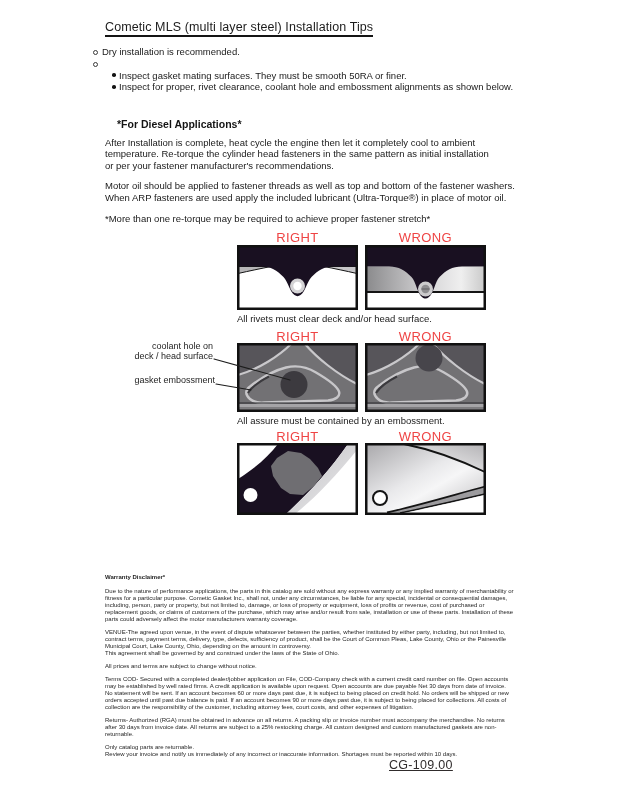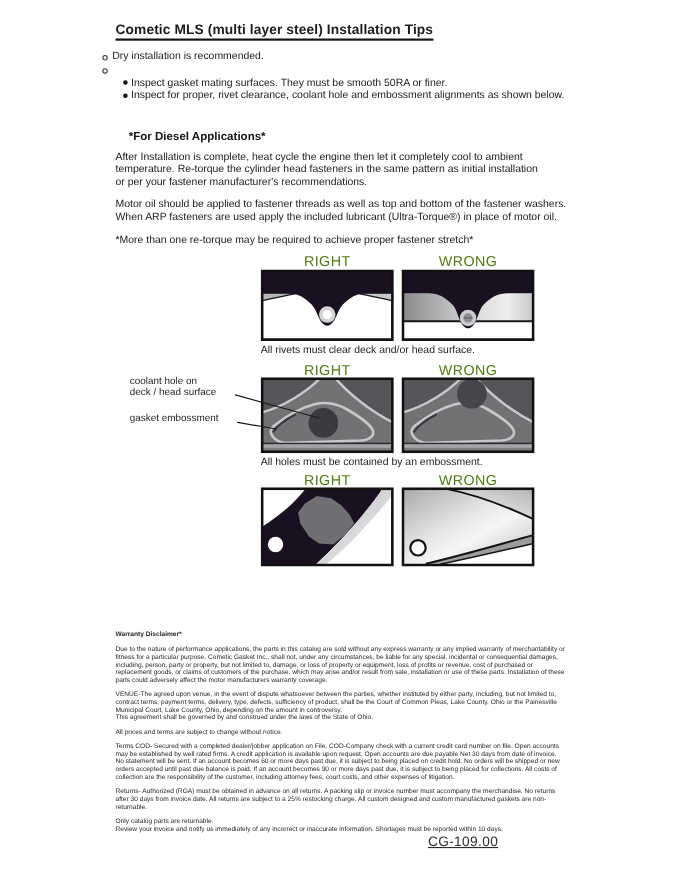--- a/index.html
+++ b/index.html
@@ -1,43 +1,43 @@
 <!DOCTYPE html>
 <html><head>
 <meta charset="utf-8">
 <style>
   html,body{margin:0;padding:0;background:#fff;}
   .page{position:relative;width:618px;height:800px;background:#ffffff;overflow:hidden;
         font-family:"Liberation Sans",sans-serif;color:#1c1c1c;}
 
   
-  .title{position:absolute;left:105px;top:20px;font-size:12.5px;font-weight:bold;
+  .title{position:absolute;left:105px;top:20px;font-size:12.5px;font-weight:normal;
          letter-spacing:.1px;border-bottom:2px solid #141414;padding-bottom:1px;}
 
   
   .bullets{position:absolute;left:93px;top:46px;width:440px;}
   .bullet{display:flex;align-items:flex-start;font-size:9.5px;line-height:11.8px;height:11.8px;color:#202020;}
   .bullet.lvl2{margin-left:19px;}
   .m1{flex:none;width:3px;height:3px;border:1px solid #3a3a3a;border-radius:50%;background:#fff;margin:3.8px 4px 0 0;}
   .m2{flex:none;width:3.6px;height:3.6px;border-radius:50%;background:#141414;margin:3.8px 3.5px 0 0;}
 
   
   .diesel{position:absolute;left:105px;top:119px;width:425px;font-size:9.5px;line-height:11.6px;color:#202020;}
   .diesel h2{font-size:10.5px;font-weight:bold;margin:0 0 6px 12px;color:#141414;}
   .diesel p{margin:0 0 9px 0;white-space:pre-line;}
   .diesel .note{margin:0;}
 
   
   .diagrams{position:absolute;left:118px;top:228px;width:372px;height:316px;}
-  .dlabel{position:absolute;width:121px;text-align:center;font-size:13px;letter-spacing:.4px;color:#4d7c0f;}
+  .dlabel{position:absolute;width:121px;text-align:center;font-size:13px;letter-spacing:.4px;color:#ef4444;}
   .dbox{position:absolute;width:121px;}
   .dbox svg{display:block;}
   .cap{position:absolute;left:119px;font-size:9.5px;font-weight:normal;line-height:11px;
        white-space:pre-line;color:#1a1a1a;width:250px;}
-  .ann{position:absolute;text-align:left;font-size:9px;line-height:9.8px;white-space:pre-line;color:#1f1f1f;}
+  .ann{position:absolute;text-align:right;font-size:9px;line-height:9.8px;white-space:pre-line;color:#1f1f1f;}
   .leaders{position:absolute;left:0;top:0;pointer-events:none;}
 
   
   .legal{position:absolute;left:105px;top:574px;width:410px;font-size:6px;line-height:7px;color:#262626;}
   .legal h3{font-size:6px;font-weight:bold;margin:0 0 7px 0;}
   .legal p{margin:0 0 6px 0;white-space:pre-line;}
 
   .pagenum{position:absolute;left:389px;top:758px;font-size:12.5px;color:#302c2c;letter-spacing:.3px;text-decoration:underline;}
 </style>
 </head>
@@ -149,21 +149,21 @@
         <path d="M13,56 C8,52 8,47 13,43.5 C24,35 37,27.5 49,24.5 C59,22 69,23.5 79,29.5 C91,36.5 100,43 102,48.5 C103.5,53 99,57 91,57.5 L27,59.5 C20,60 16.5,59 13,56 Z" fill="none" stroke="#c7c6c9" stroke-width="2.4"></path>
         <path d="M11,50 C15,44 23,38 32,33.5" fill="none" stroke="#3b3a3e" stroke-width="2"></path>
         <circle cx="64" cy="15" r="13.5" fill="#47454b"></circle>
         <path d="M1,60 H120" stroke="#2b2a2e" stroke-width="1.2"></path>
         <rect x="1" y="61" width="119" height="3.2" fill="#a5a4a7"></rect>
         <rect x="1" y="64.2" width="119" height="3.6" fill="#7e7d80"></rect>
         <rect x="1.25" y="1.25" width="118.5" height="66.5" fill="none" stroke="#111111" stroke-width="2.5"></rect>
       </svg>
     </div>
 
-    <div class="cap" style="top:187px">All holes must be contained by an embossment.</div>
+    <div class="cap" style="top:187px">All assure must be contained by an embossment.</div>
 
     <div class="dlabel" style="left:119px;top:201px">RIGHT</div>
     <div class="dlabel" style="left:247px;top:201px">WRONG</div>
 
     <div class="dbox" style="left:119px;top:215px">
       <svg width="121" height="72" viewBox="0 0 121 72">
         <defs>
           <linearGradient id="p3rg" x1="0" y1="0" x2="1" y2="1">
             <stop offset="0" stop-color="#bdbcbf"></stop>
               <stop offset="1" stop-color="#efeff1"></stop>

